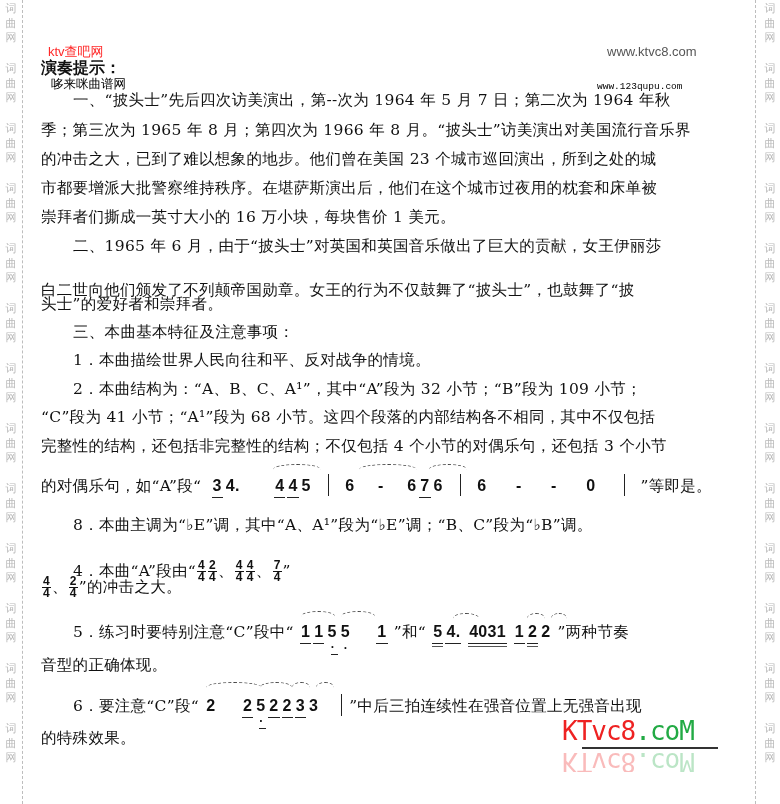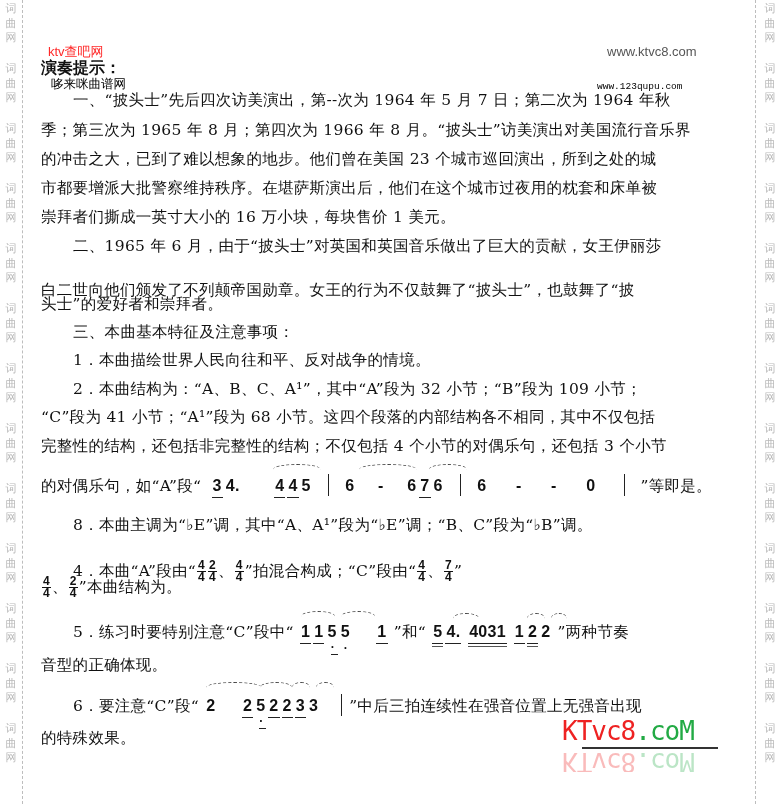--- a/index.html
+++ b/index.html
@@ -243,36 +243,36 @@
 <div class="line indent" style="top:560px">
   <span>4．本曲“A”段由“</span><span class="frac">
       <span class="num">4</span>
       <span>4</span>
     </span><span class="frac">
       <span class="num">2</span>
       <span>4</span>
     </span>、<span class="frac">
       <span class="num">4</span>
       <span>4</span>
-    </span><span>”拍混合构成；“C”段由“</span><span class="frac">
+    </span><span class="frac">
       <span class="num">4</span>
       <span>4</span>
     </span>、<span class="frac">
       <span class="num">7</span>
       <span>4</span>
     </span>”
 </div>
 <div class="line" style="top:576px">
   <span class="frac">
       <span class="num">4</span>
       <span>4</span>
     </span>、<span class="frac">
       <span class="num">2</span>
       <span>4</span>
-    </span><span>”本曲结构为。</span>
+    </span><span>”的冲击之大。</span>
 </div>
 
 <div class="line indent" style="top:622px">
   <span>5．练习时要特别注意“C”段中“</span>
   <span class="notation">
     <span class="arc" style="left:2px; top:-12px; width:34px;"></span>
     <span class="arc" style="left:42px; top:-12px; width:34px;"></span>
     <span class="n u1">1</span><span class="n u1">1</span><span class="n u1 dot-below">5</span><span class="n dot-below">5</span>
     <span style="display:inline-block;width:14px"></span>
     <span class="n u1">1</span>

